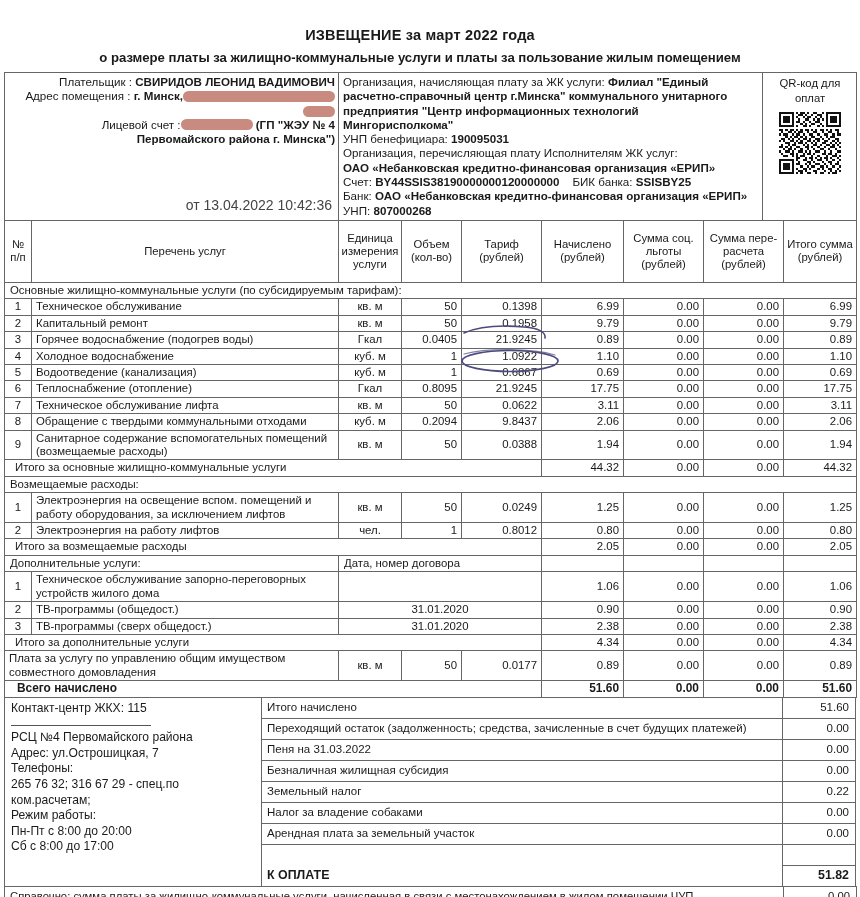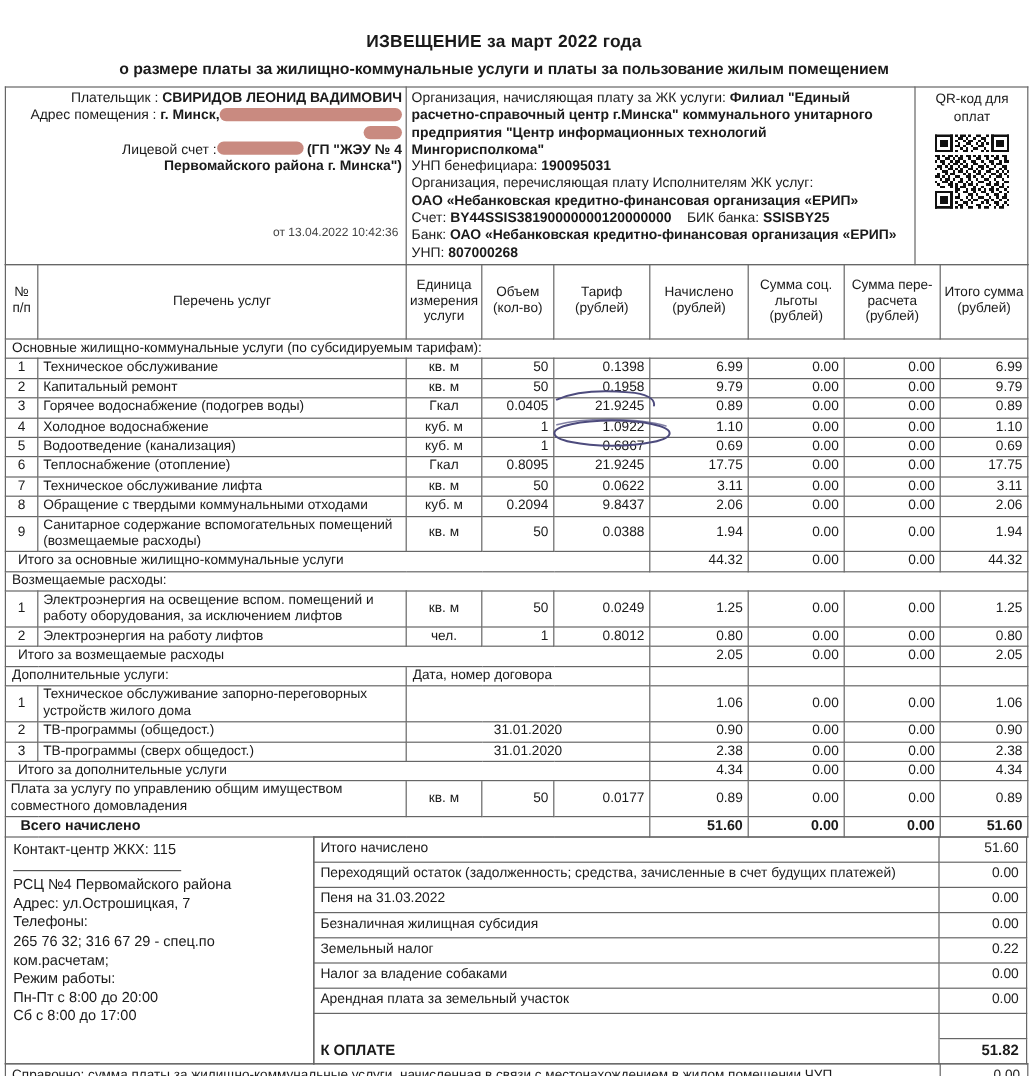--- a/index.html
+++ b/index.html
@@ -54,22 +54,22 @@
   .redact {
     display: inline-block;
     background: #c98a80;
     border-radius: 7px;
     height: 11px;
     vertical-align: middle;
     position: relative; top: -1px;
   }
   .stamp-date {
     position: absolute;
-    right: 6px; bottom: 18px;
-    font-size: 10px; color: #444;
+    right: 6px; bottom: 8px;
+    font-size: 14px; color: #444;
   }
   .qr-cap { font-size: 11.3px; line-height: 13px; padding-top: 2px; }
   .qr-box { margin: 7px auto 0; width: 62px; height: 62px; }
 
   
   table.main {
     width: 852px;
     border-collapse: collapse;
     table-layout: fixed;
     margin-top: -1px;

